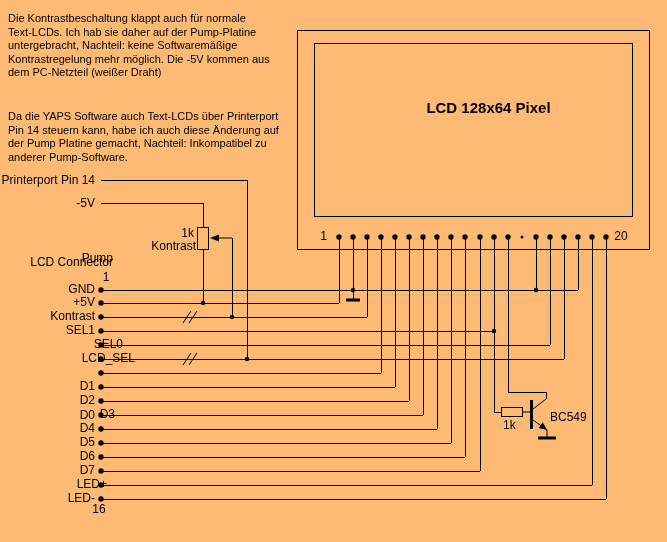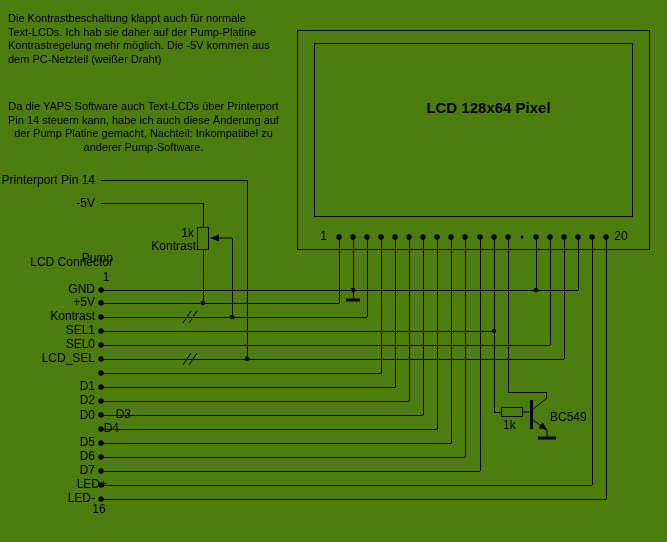--- a/index.html
+++ b/index.html
@@ -1,24 +1,24 @@
 <!DOCTYPE html>
 <html><head>
 <meta charset="utf-8">
 <style>
   html,body{margin:0;padding:0;background:#fff;}
-  #canvas{position:relative;width:667px;height:542px;background:#4d7c0f;overflow:hidden;
+  #canvas{position:relative;width:667px;height:542px;background:#fdba74;overflow:hidden;
           font-family:"Liberation Sans",sans-serif;color:#000;}
   svg{position:absolute;left:0;top:0;}
   .lbl{position:absolute;font-size:12px;line-height:12px;white-space:nowrap;color:#000;}
   .ralign{text-align:right;}
   .calign{text-align:center;}
   .note-line{font-size:11px;line-height:13.5px;white-space:nowrap;}
   .notes{position:absolute;left:8px;top:12px;}
-  .notes-p2{position:absolute;left:8px;top:100px;text-align:center;}
+  .notes-p2{position:absolute;left:8px;top:110px;}
   .boxtitle{position:absolute;left:297px;width:383px;text-align:center;
             font-size:15px;font-weight:bold;white-space:nowrap;}
   .wires{stroke:#000;stroke-width:1;fill:none;}
   .thick{stroke:#000;stroke-width:3;fill:none;}
   .dot{fill:#000;stroke:none;}
 </style>
 </head>
 <body>
 
 <div id="canvas">
@@ -123,20 +123,21 @@
         <circle cx="564" cy="237" r="2.7" class="dot"></circle>
         <circle cx="578" cy="237" r="2.7" class="dot"></circle>
         <circle cx="592" cy="237" r="2.7" class="dot"></circle>
         <circle cx="606" cy="237" r="2.7" class="dot"></circle>
       </g>
   </svg>
 
   <div class="notes" id="notes-p1">
       <div class="note-line">Die Kontrastbeschaltung klappt auch für normale</div>
       <div class="note-line">Text-LCDs. Ich hab sie daher auf der Pump-Platine</div>
+      <div class="note-line">untergebracht, Nachteil: keine Softwaremäßige</div>
       <div class="note-line">Kontrastregelung mehr möglich. Die -5V kommen aus</div>
       <div class="note-line">dem PC-Netzteil (weißer Draht)</div>
     </div>
   <div class="notes-p2" id="notes-p2">
       <div class="note-line">Da die YAPS Software auch Text-LCDs über Printerport</div>
       <div class="note-line">Pin 14 steuern kann, habe ich auch diese Änderung auf</div>
       <div class="note-line">der Pump Platine gemacht, Nachteil: Inkompatibel zu</div>
       <div class="note-line">anderer Pump-Software.</div>
     </div>
 
@@ -146,27 +147,27 @@
   <div class="lbl ralign" style="left:0;top:252px;width:113px">Pump</div>
   <div class="lbl ralign" style="left:0;top:256px;width:113px">LCD Connector</div>
   <div class="lbl calign" style="left:99px;top:271px;width:14px">1</div>
   <div class="lbl calign" style="left:91px;top:503px;width:16px">16</div>
 
   <div id="signal-labels">
       <div class="lbl ralign" style="left: 0px; width: 95px; top: 283px;">GND</div>
       <div class="lbl ralign" style="left: 0px; width: 95px; top: 296px;">+5V</div>
       <div class="lbl ralign" style="left: 0px; width: 95px; top: 310px;">Kontrast</div>
       <div class="lbl ralign" style="left: 0px; width: 95px; top: 324px;">SEL1</div>
-      <div class="lbl ralign" style="left: 0px; width: 95px; top: 338px;">SEL0</div>
-      <div class="lbl ralign" style="left: 0px; width: 95px; top: 352px;">LCD_SEL</div>
+      <div class="lbl ralign" style="left: 0px; width: 95px; top: 338px; padding-left: 28px;">SEL0</div>
+      <div class="lbl ralign" style="left: 0px; width: 95px; top: 352px; padding-left: 40px;">LCD_SEL</div>
       <div class="lbl ralign" style="left: 0px; width: 95px; top: 366px; margin-top: 43px;">D0</div>
       <div class="lbl ralign" style="left: 0px; width: 95px; top: 380px;">D1</div>
       <div class="lbl ralign" style="left: 0px; width: 95px; top: 394px;">D2</div>
-      <div class="lbl ralign" style="left: 16px; width: 115px; top: 408px;">D3</div>
-      <div class="lbl ralign" style="left: 0px; width: 95px; top: 422px; padding-left: 24px;">D4</div>
+      <div class="lbl ralign" style="left: 0px; width: 115px; top: 408px;">D3</div>
+      <div class="lbl ralign" style="left: 0px; width: 95px; top: 422px;">D4</div>
       <div class="lbl ralign" style="left: 0px; width: 95px; top: 436px;">D5</div>
       <div class="lbl ralign" style="left: 0px; width: 95px; top: 450px;">D6</div>
       <div class="lbl ralign" style="left: 0px; width: 95px; top: 464px;">D7</div>
       <div class="lbl ralign" style="left: 0px; width: 95px; top: 478px; padding-left: 12px;">LED+</div>
       <div class="lbl ralign" style="left: 0px; width: 95px; top: 492px;">LED-</div>
     </div>
 
   <div class="boxtitle" style="top:99px">LCD 128x64 Pixel</div>
   <div class="lbl calign" style="left:315px;top:230px;width:17px">1</div>
   <div class="lbl calign" style="left:611px;top:230px;width:20px">20</div>

